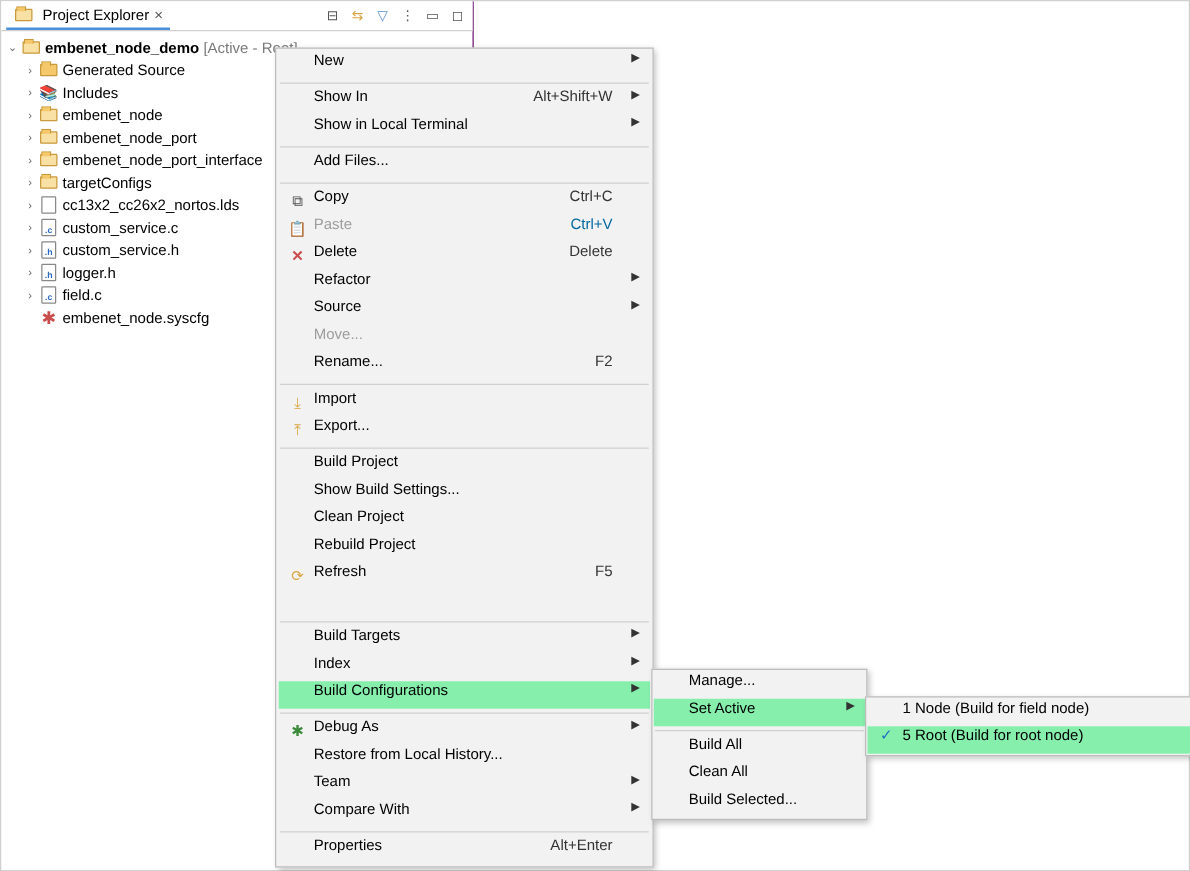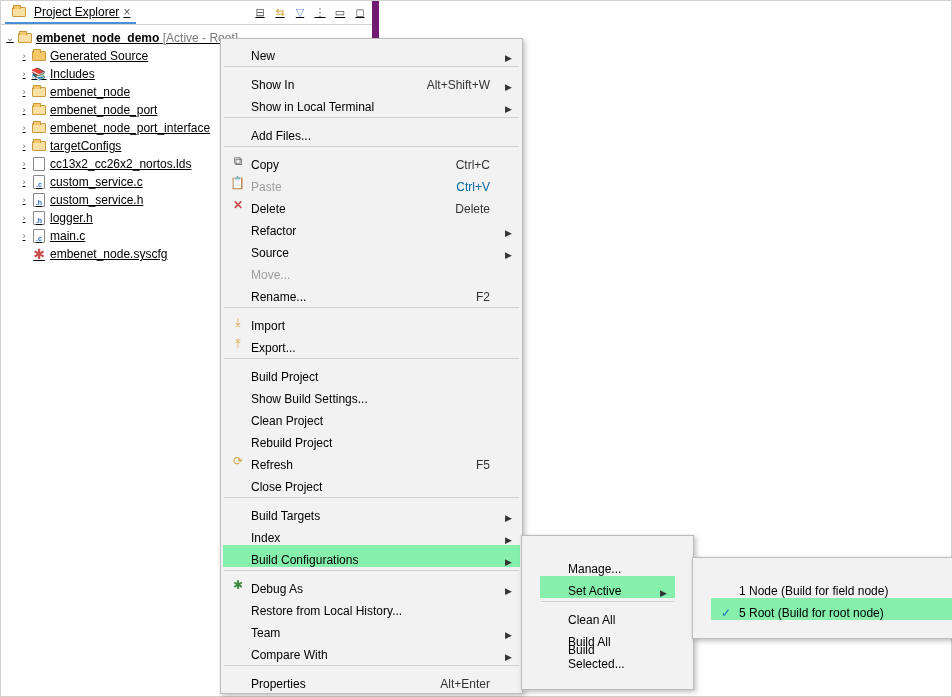--- a/index.html
+++ b/index.html
@@ -1,34 +1,34 @@
 <!DOCTYPE html>
 <html><head>
 <meta charset="utf-8">
 <style>
 * { box-sizing: border-box; margin: 0; padding: 0; }
 body { font-family: "Segoe UI", Tahoma, sans-serif; font-size: 12px; background: #fff; color: #000; width: 952px; height: 697px; overflow: hidden; border: 1px solid #d0d0d0; }
-.panel { width: 378px; height: 528px; border-right: 7px solid #701a75; float: left; text-decoration: underline; }
+.panel { width: 378px; height: 528px; border-right: 1px solid #701a75; float: left; }
 .tabbar { height: 24px; border-bottom: 1px solid #d0d0d0; display: flex; align-items: center; padding: 0 4px; background: #fff; }
 .tab { display: flex; align-items: center; gap: 4px; padding: 2px 6px; height: 22px; border-bottom: 2px solid #4a90d9; }
 .tab-close { font-size: 12px; color: #555; cursor: pointer; }
 .toolbar-right { margin-left: auto; display: flex; gap: 4px; align-items: center; }
 .tbicon { width: 16px; height: 16px; display: flex; align-items: center; justify-content: center; font-size: 11px; color: #555; }
 .tree { padding: 4px 0; }
 .tree-row { display: flex; align-items: center; height: 18px; padding-left: 2px; white-space: nowrap; }
 .arrow { width: 14px; height: 14px; display: flex; align-items: center; justify-content: center; color: #666; font-size: 9px; }
 .ticon { width: 16px; height: 16px; display: flex; align-items: center; justify-content: center; margin-right: 3px; }
 .folder-open { color: #d9a744; }
 .proj-label { font-weight: bold; }
 .proj-info { color: #7a7a7a; font-weight: normal; }
 .context-menu { position: absolute; left: 220px; top: 38px; width: 303px; background: #f2f2f2; border: 1px solid #bcbcbc; box-shadow: 2px 2px 5px rgba(0,0,0,0.25); padding: 2px; }
-.submenu { position: absolute; background: #f2f2f2; border: 1px solid #bcbcbc; box-shadow: 2px 2px 5px rgba(0,0,0,0.25); padding: 18px; }
+.submenu { position: absolute; background: #f2f2f2; border: 1px solid #bcbcbc; box-shadow: 2px 2px 5px rgba(0,0,0,0.25); padding: 1px; }
 .submenu1 { left: 521px; top: 535px; width: 173px; }
 .submenu2 { left: 692px; top: 557px; width: 284px; }
-.menu-item { display: flex; align-items: flex-end; height: 22px; padding: 0 26px 0 2px; position: relative; }
+.menu-item { display: flex; align-items: flex-start; height: 22px; padding: 0 26px 0 2px; position: relative; }
 .menu-item.disabled { color: #9d9d9d; }
 .menu-item .micon { width: 26px; height: 22px; display: flex; align-items: center; justify-content: center; font-size: 12px; }
 .menu-item .mlabel { flex: 1; }
 .menu-item .mshort { color: #333; margin-right: 4px; }
 .menu-item.disabled .mshort { color: #0369a1; }
 .menu-item .marrow { position: absolute; right: 8px; font-size: 9px; color: #333; }
 .menu-sep { height: 1px; background: #d0d0d0; margin: 3px 1px; }
 .menu-item.highlight { background: #86efac; }
 .menu-item .mcheck { width: 26px; display: flex; align-items: center; justify-content: center; color: #1a6fc4; }
 .folder-box { width: 14px; height: 10px; background: #f5c96b; border: 1px solid #c89a3a; border-radius: 1px; position: relative; }
@@ -142,21 +142,21 @@
           <span class="ticon">
             <span class="file-box hfile">.h</span>
           </span>
           <span>logger.h</span>
         </div>
         <div class="tree-row" style="padding-left: 16px;">
           <span class="arrow">›</span>
           <span class="ticon">
             <span class="file-box cfile">.c</span>
           </span>
-          <span>main.c</span>
+          <span>field.c</span>
         </div>
         <div class="tree-row" style="padding-left: 16px;">
           <span class="arrow"></span>
           <span class="ticon">
             <span class="gearicon">✱</span>
           </span>
           <span>embenet_node.syscfg</span>
         </div>
       </div>
   </div>
@@ -258,21 +258,20 @@
     </div>
     <div class="menu-item">
       <span class="micon">
         <span style="color:#d9a744">⟳</span>
       </span>
       <span class="mlabel">Refresh</span>
       <span class="mshort">F5</span>
     </div>
     <div class="menu-item">
       <span class="micon"></span>
-      <span class="mlabel">Close Project</span>
     </div>
     <div class="menu-sep"></div>
     <div class="menu-item">
       <span class="micon"></span>
       <span class="mlabel">Build Targets</span>
       <span class="marrow">▶</span>
     </div>
     <div class="menu-item">
       <span class="micon"></span>
       <span class="mlabel">Index</span>
@@ -318,25 +317,25 @@
       <span class="mlabel">Manage...</span>
     </div>
     <div class="menu-item highlight">
       <span class="micon"></span>
       <span class="mlabel">Set Active</span>
       <span class="marrow">▶</span>
     </div>
     <div class="menu-sep"></div>
     <div class="menu-item">
       <span class="micon"></span>
+      <span class="mlabel">Build All</span>
+    </div>
+    <div class="menu-item">
+      <span class="micon"></span>
       <span class="mlabel">Clean All</span>
-    </div>
-    <div class="menu-item">
-      <span class="micon"></span>
-      <span class="mlabel">Build All</span>
     </div>
     <div class="menu-item">
       <span class="micon"></span>
       <span class="mlabel">Build Selected...</span>
     </div>
   </div>
 <div class="submenu submenu2" id="sub2">
     <div class="menu-item">
       <span class="mcheck"></span>
       <span class="mlabel">1 Node (Build for field node)</span>

